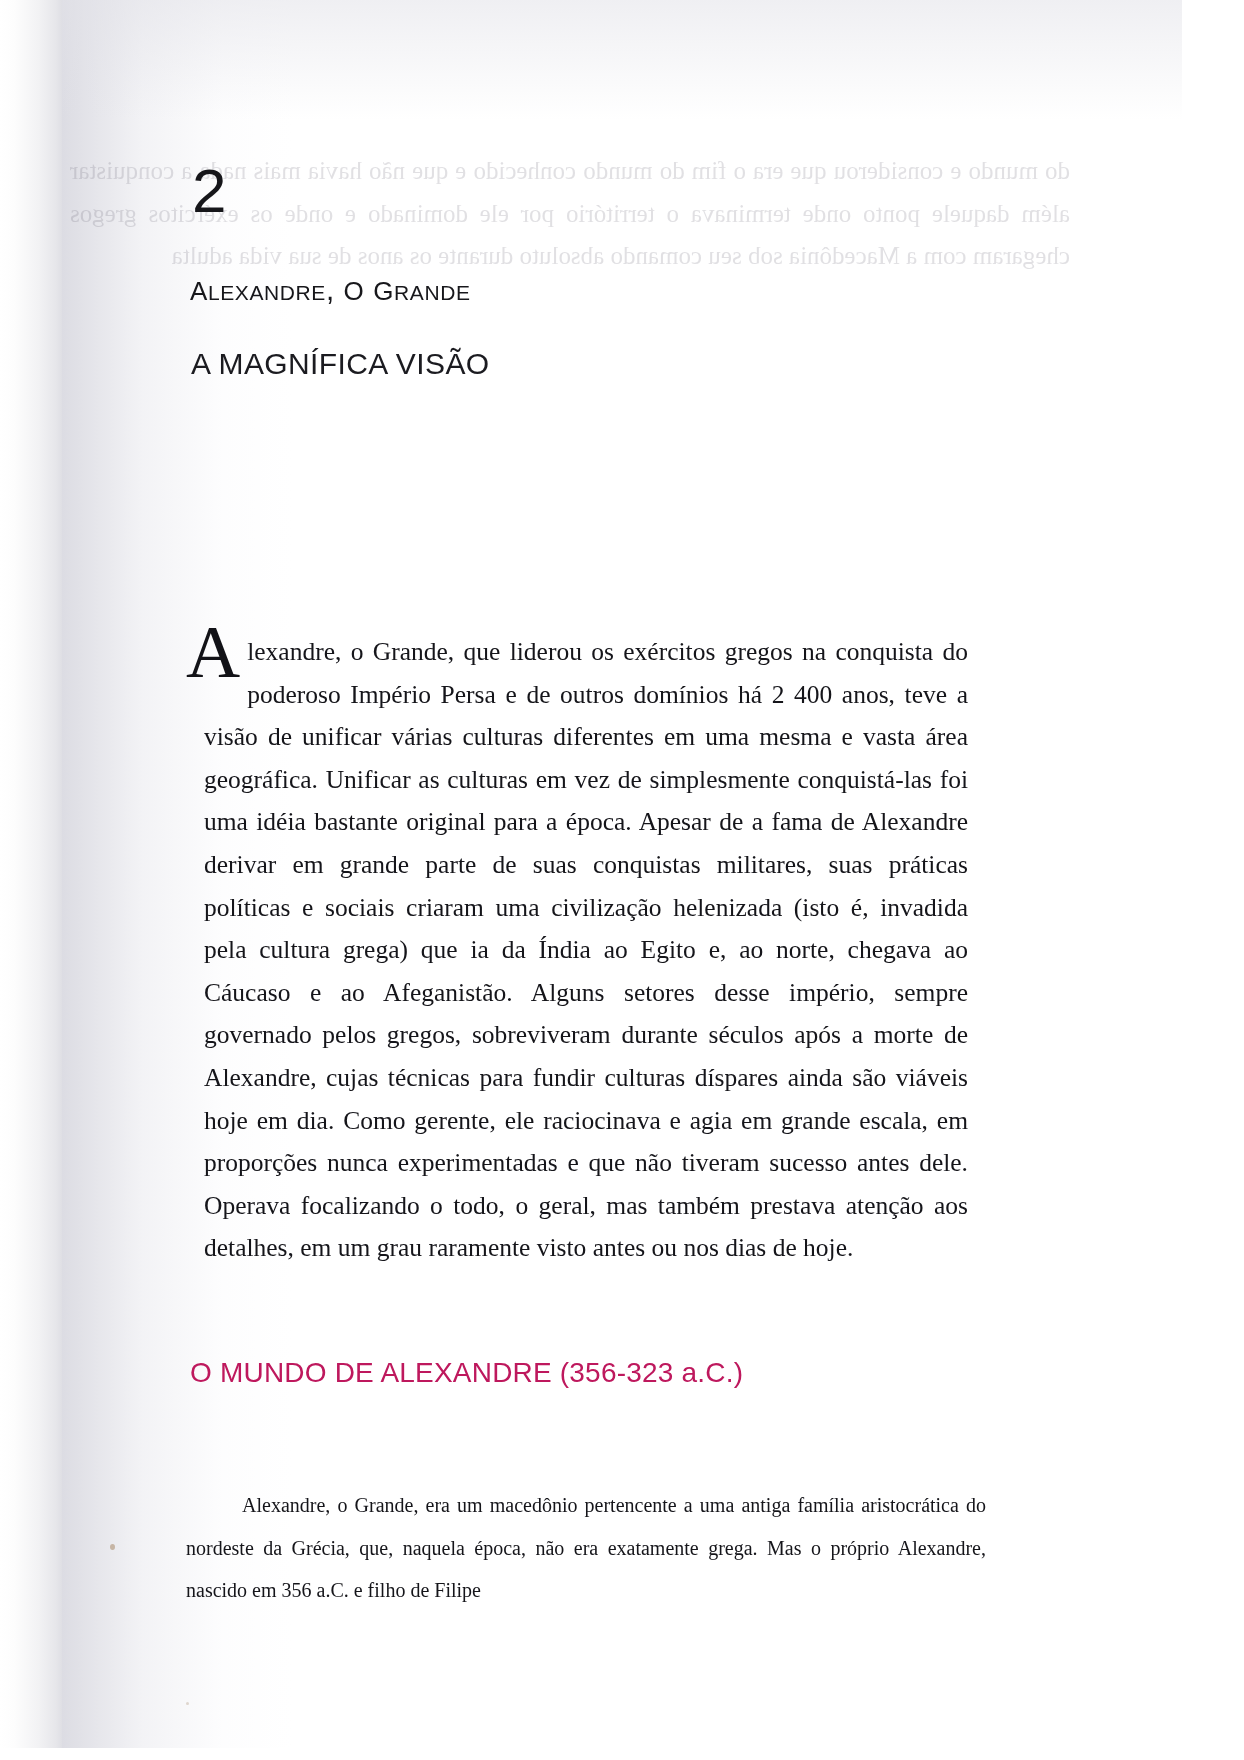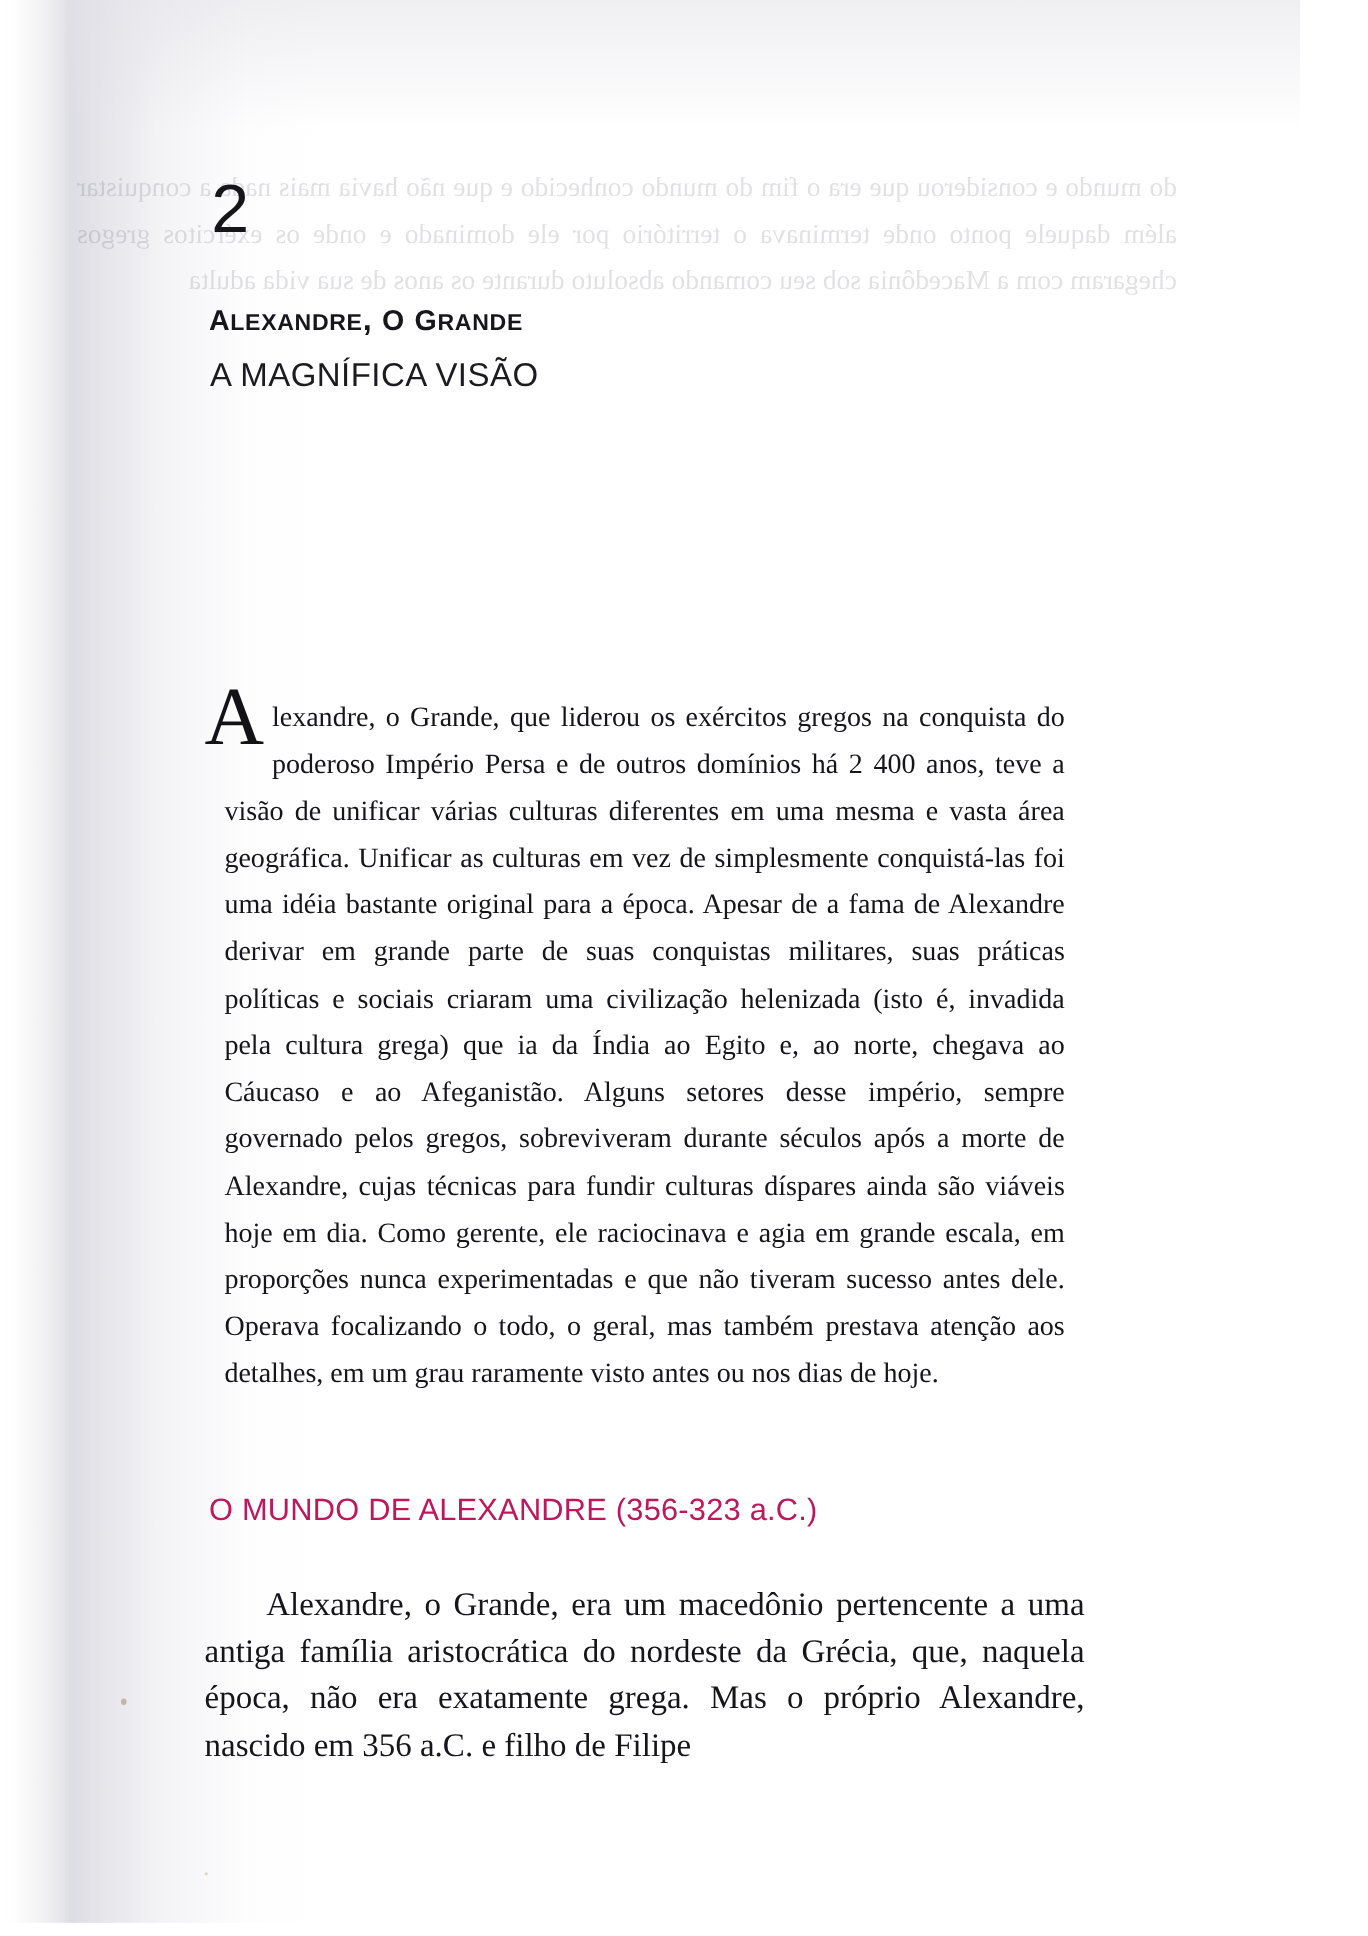--- a/index.html
+++ b/index.html
@@ -112,35 +112,35 @@
     letter-spacing: 0px;
     line-height: 1;
   }
 
   .chapter-title {
     position: absolute;
     left: 190px;
     top: 267px;
     font-family: "Liberation Sans", sans-serif;
     font-size: 37px;
-    font-weight: 700;
+    font-weight: 400;
     color: #17171b;
     letter-spacing: 0.6px;
     font-variant: small-caps;
     text-transform: lowercase;
     white-space: nowrap;
   }
   
   .chapter-title .cap { font-size: 37px; }
   .chapter-title .sc  { font-size: 29.5px; }
 
   .chapter-subtitle {
     position: absolute;
     left: 191px;
-    top: 325px;
+    top: 347px;
     font-family: "Liberation Sans", sans-serif;
     font-size: 30px;
     font-weight: 400;
     color: #1b1b20;
     letter-spacing: 0.4px;
     white-space: nowrap;
   }
 
   
   .body-block {
@@ -177,24 +177,24 @@
     font-size: 28px;
     font-weight: 400;
     color: #be185d;
     letter-spacing: 0.2px;
     white-space: nowrap;
   }
 
   .body-block-2 {
     position: absolute;
     left: 186px;
-    top: 1438px;
+    top: 1484px;
     width: 800px;
     font-family: "Liberation Serif", serif;
-    font-size: 30px;
+    font-size: 20px;
     line-height: 42.6px;
     color: #15151a;
     text-align: justify;
     text-justify: inter-word;
     -webkit-hyphens: none;
     hyphens: none;
   }
   .body-block-2 p { margin: 0; text-indent: 56px; }
 
   

